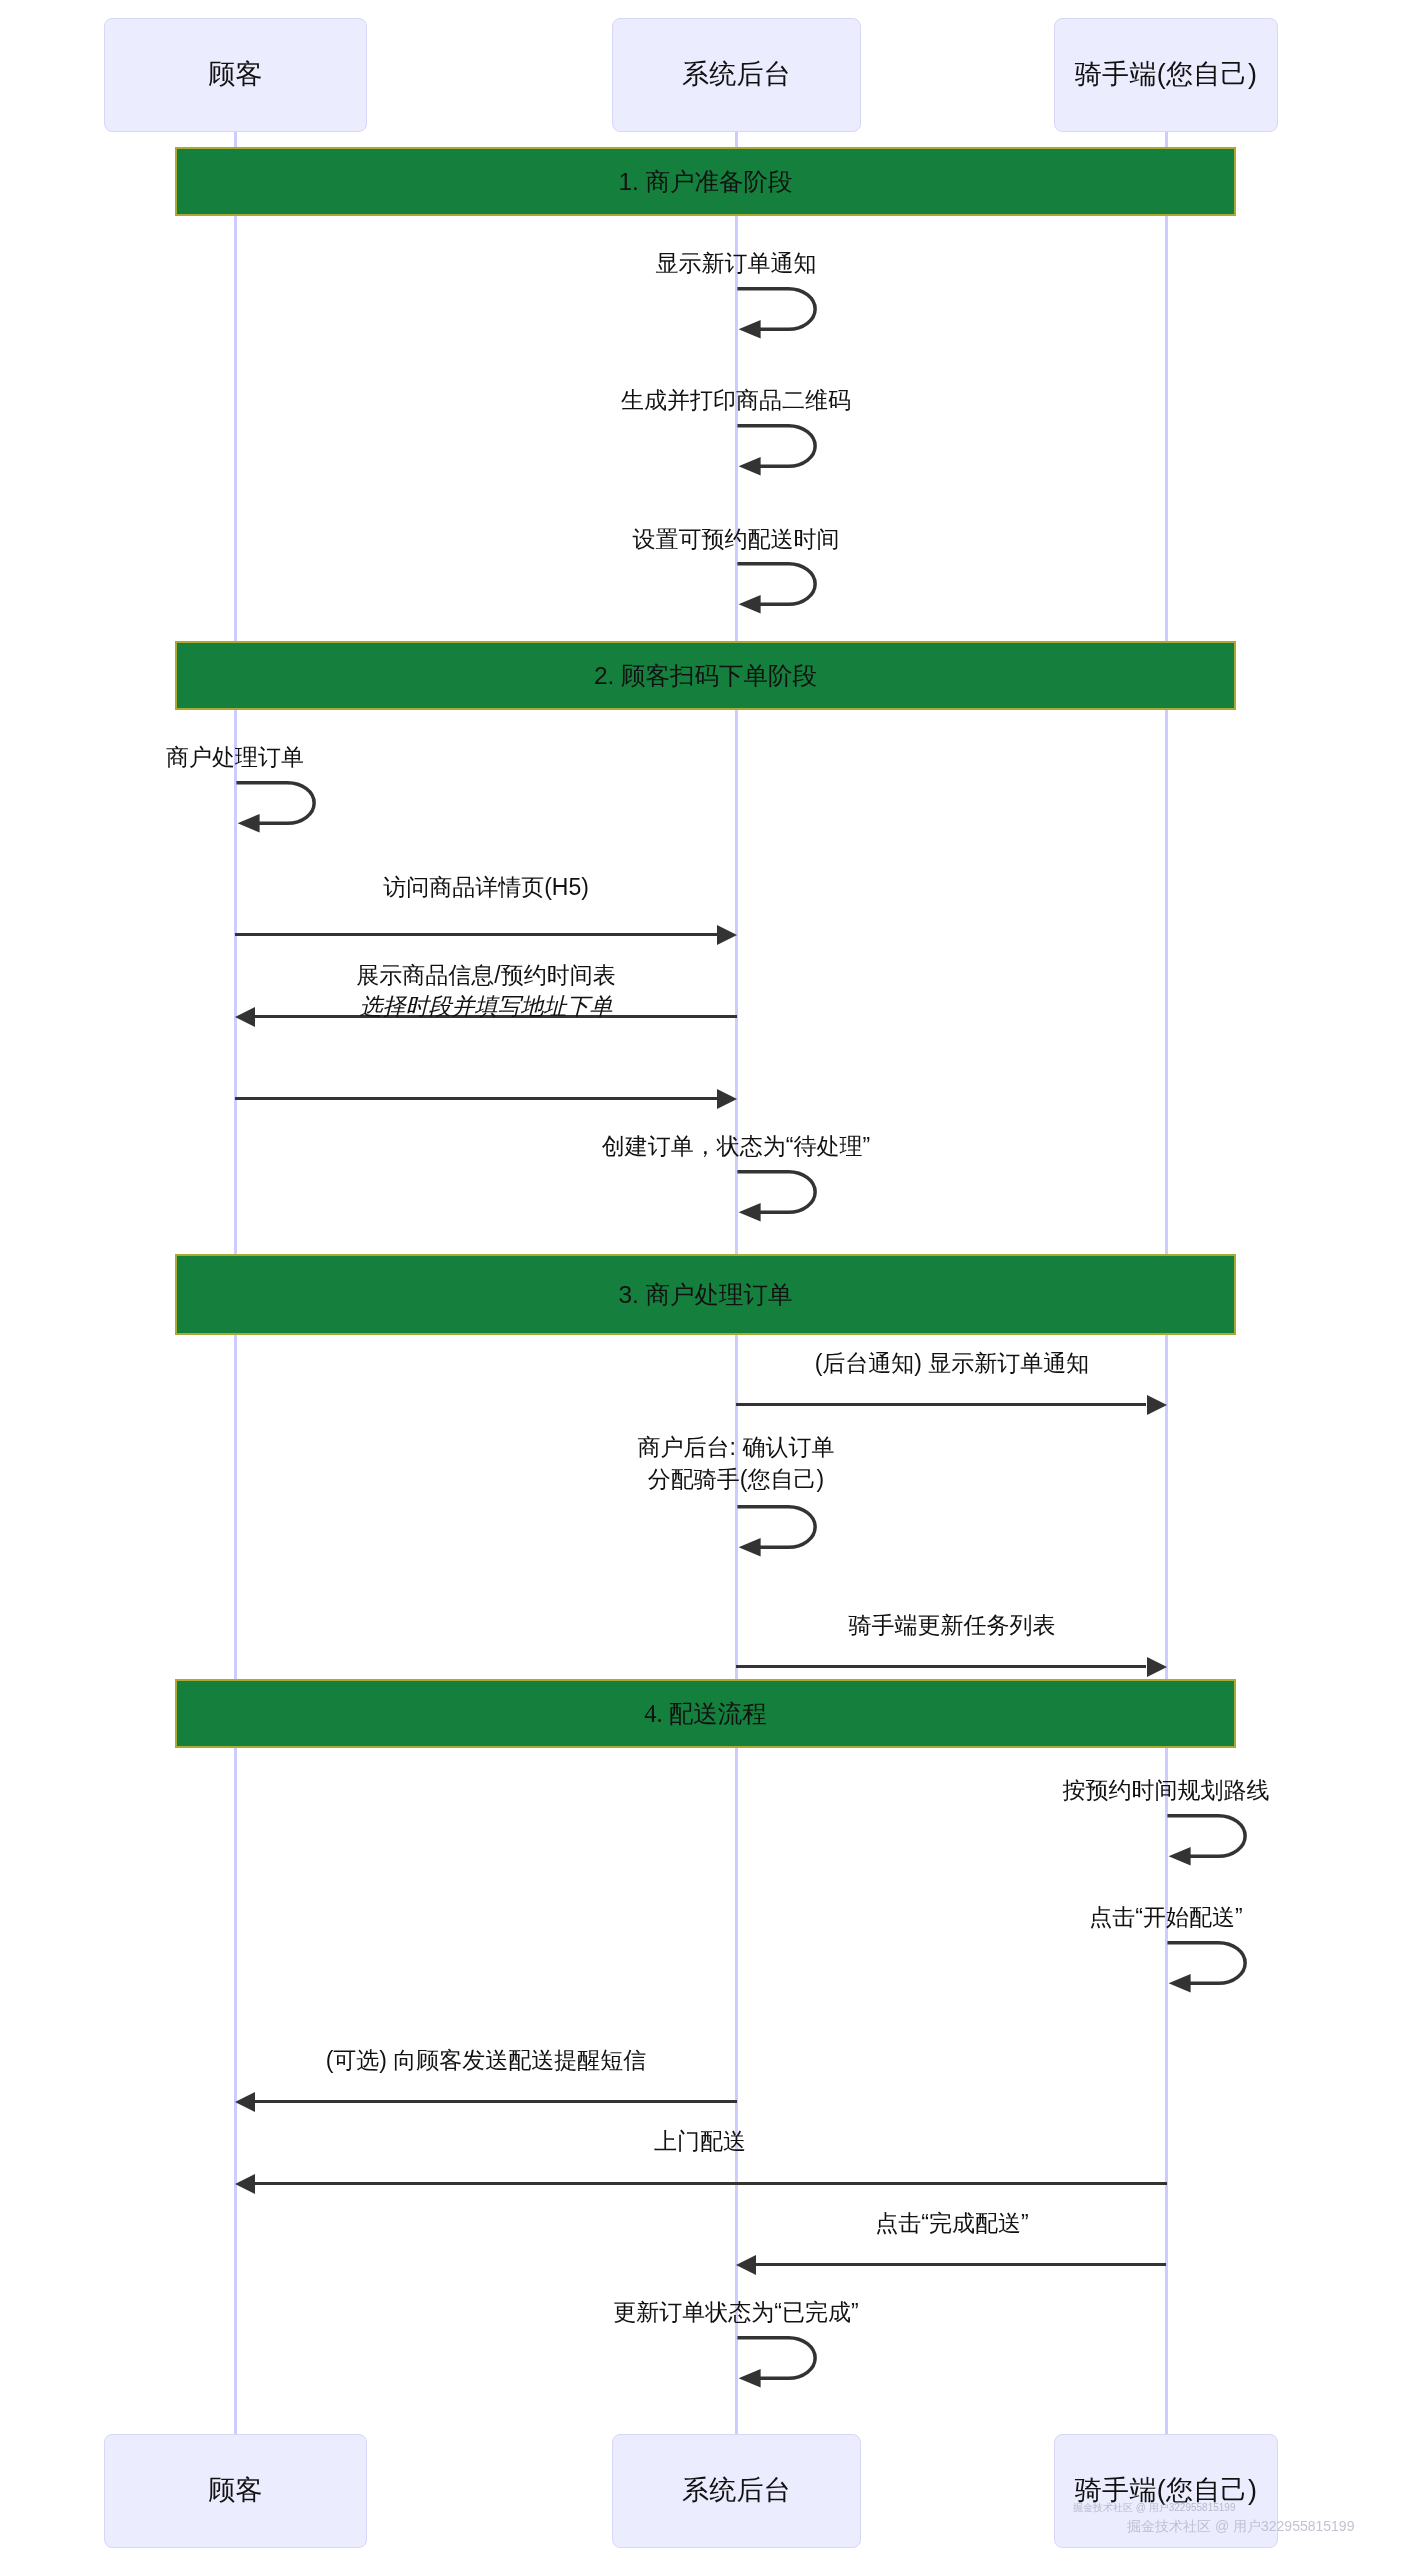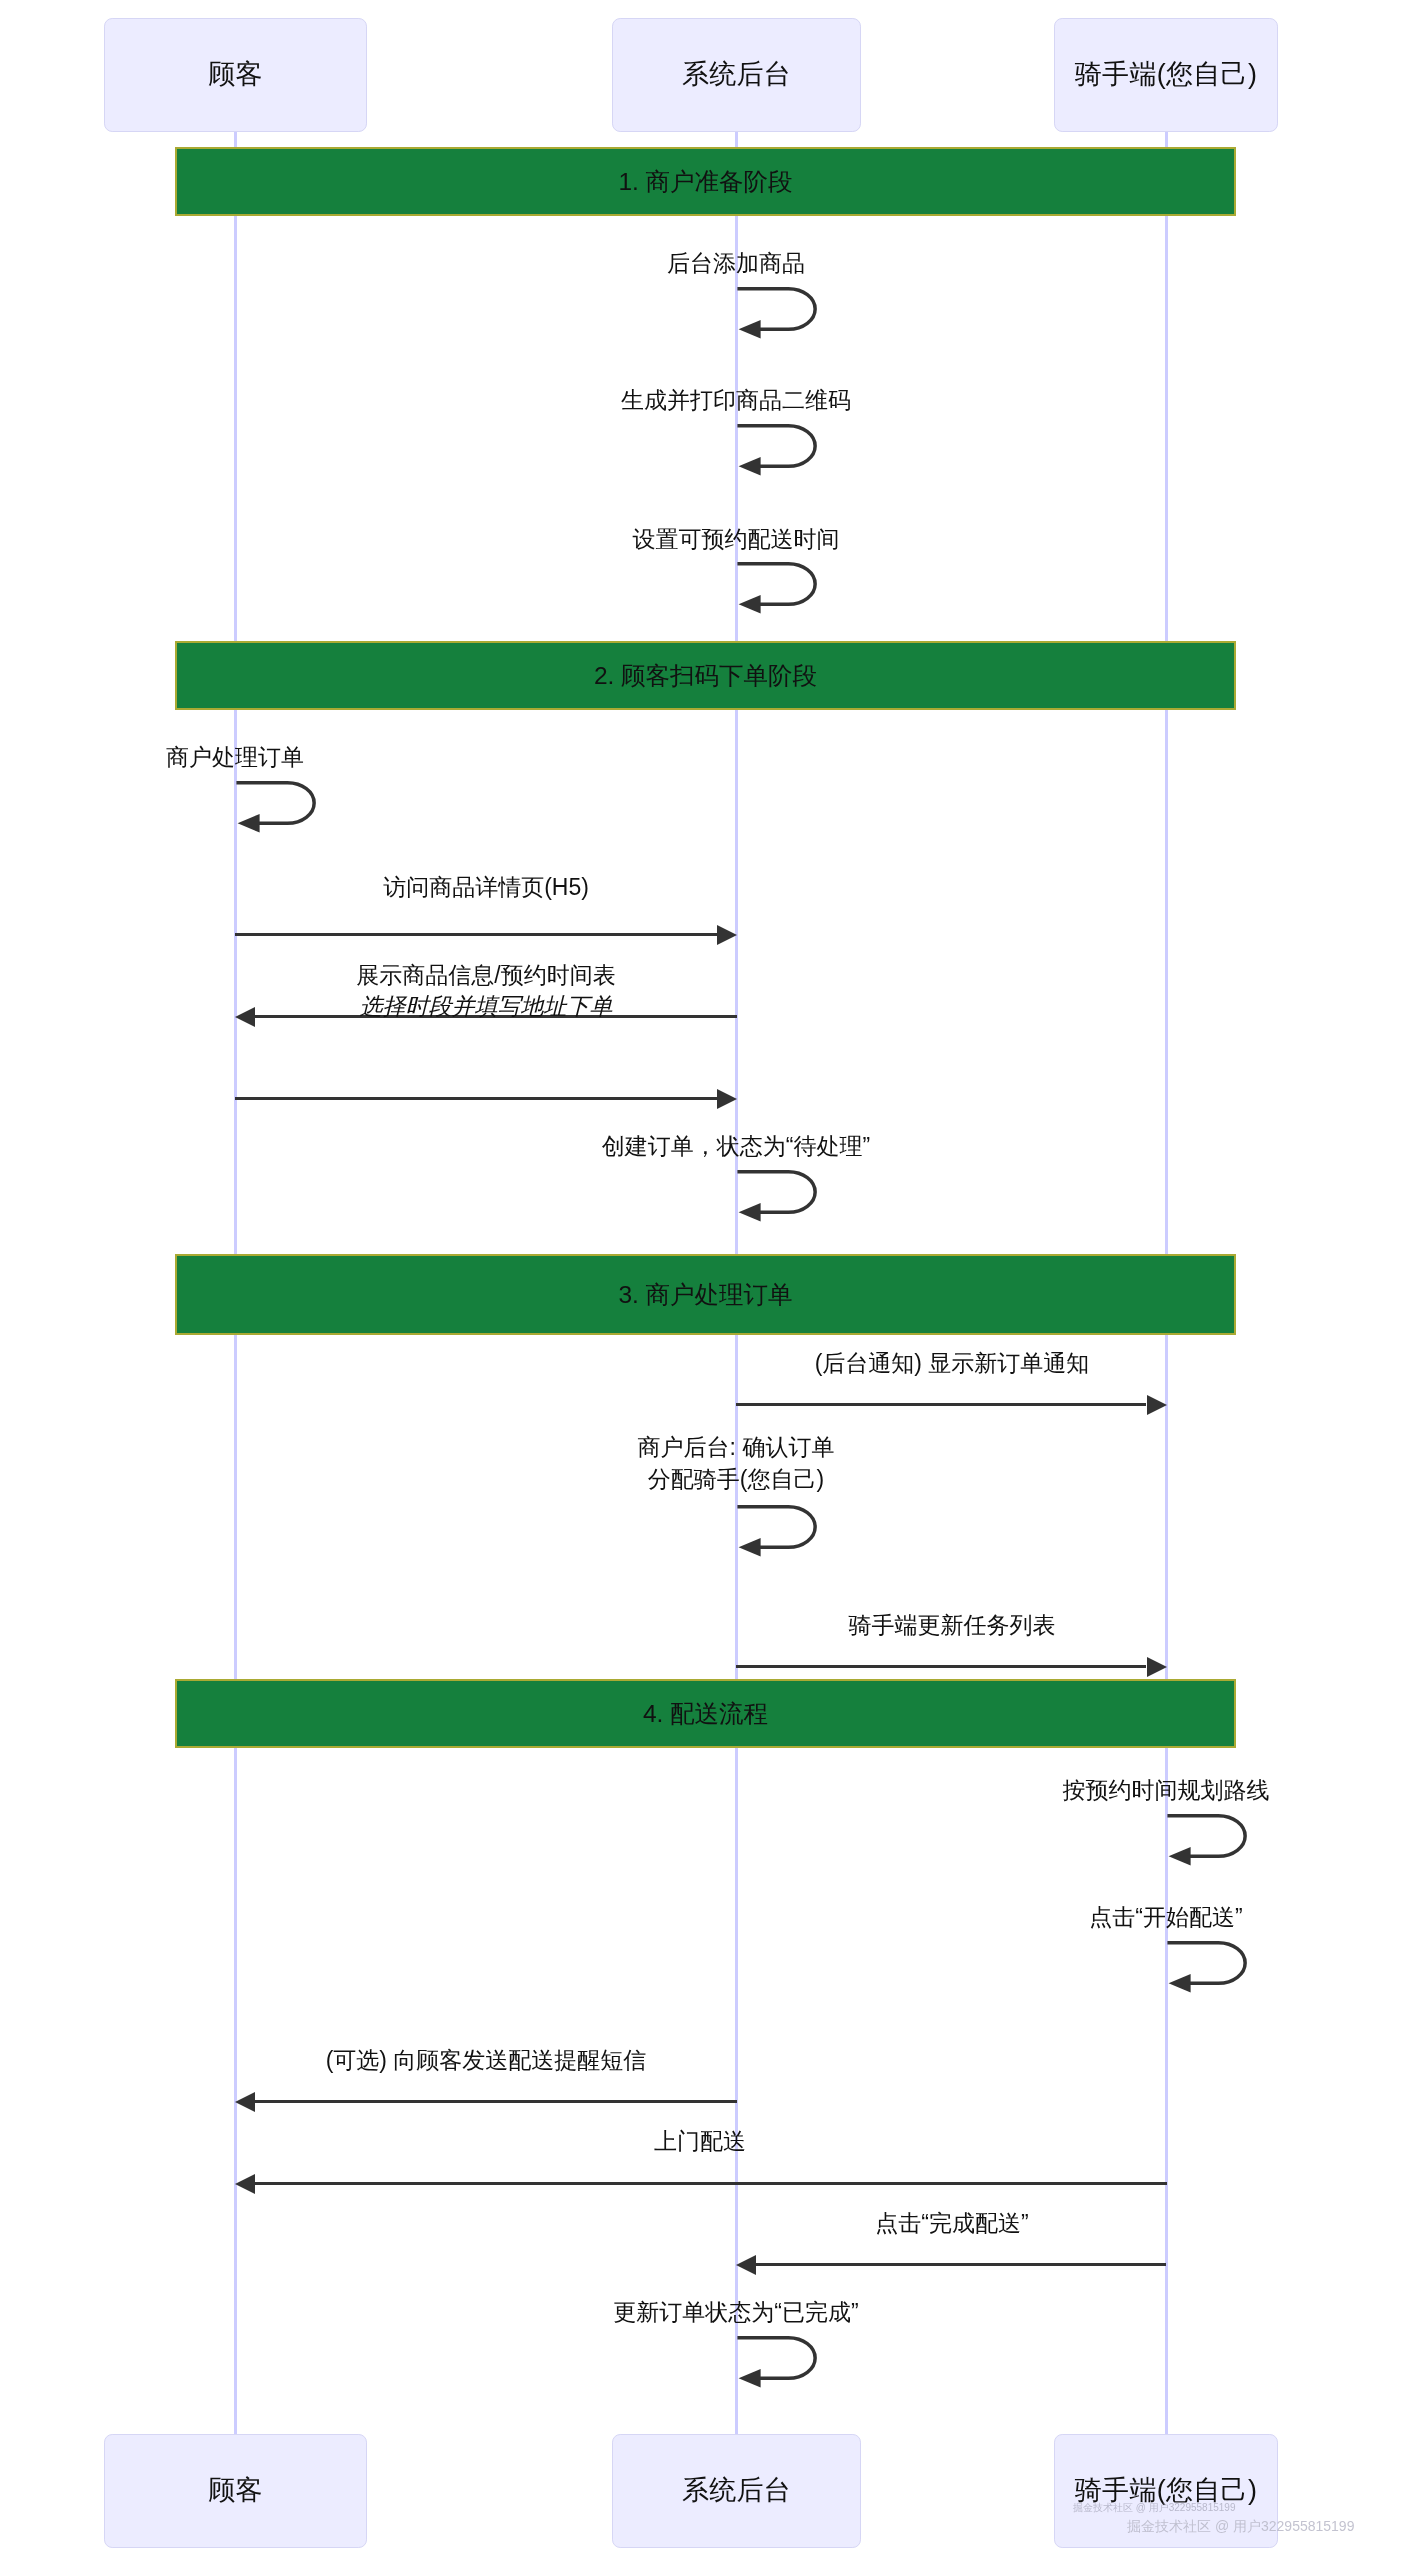--- a/index.html
+++ b/index.html
@@ -137,21 +137,21 @@
     <span>系统后台</span>
   </div>
   <div class="actor-box" style="left:1038px; top:17.5px; width:224px; height:114px;">
     <span>骑手端(您自己)</span>
   </div>
 
   <div class="phase-band" style="left:159px; top:147px; width:1061px; height:69px;">
     <span>1. 商户准备阶段</span>
   </div>
 
-  <div class="msg-label" style="left:720px; top:248px;">后台添加商品</div>
+  <div class="msg-label" style="left:720px; top:248px;">显示新订单通知</div>
   <div class="self-loop" style="left:719px; top:284px;">
     <svg width="93" height="58" viewBox="0 0 160 100" xmlns="http://www.w3.org/2000/svg">
       <path d="M4 8 L92 8 A46 35 0 0 1 92 78 L34 78" fill="none" stroke="#333" stroke-width="6"></path>
       <polygon points="44,62 44,94 6,78" fill="#333"></polygon>
     </svg>
   </div>
 
   <div class="msg-label" style="left:720px; top:385px;">生成并打印商品二维码</div>
   <div class="self-loop" style="left:719px; top:421px;">
     <svg width="93" height="58" viewBox="0 0 160 100" xmlns="http://www.w3.org/2000/svg">
@@ -214,21 +214,21 @@
     <svg width="93" height="58" viewBox="0 0 160 100" xmlns="http://www.w3.org/2000/svg">
       <path d="M4 8 L92 8 A46 35 0 0 1 92 78 L34 78" fill="none" stroke="#333" stroke-width="6"></path>
       <polygon points="44,62 44,94 6,78" fill="#333"></polygon>
     </svg>
   </div>
 
   <div class="msg-label" style="left:936px; top:1610px;">骑手端更新任务列表</div>
   <div class="arrow-line" style="left:720px; top:1665px; width:410px;"></div>
   <div class="arrow-head right" style="left:1131px; top:1657px;"></div>
 
-  <div class="phase-band" style="left:159px; top:1679px; width:1061px; height:69px;">
+  <div class="phase-band" style="left:159px; top:1679px; width:1061px; height:69px;font-family:Liberation Serif, serif;">
     <span>4. 配送流程</span>
   </div>
 
   <div class="msg-label" style="left:1150px; top:1775px;">按预约时间规划路线</div>
   <div class="self-loop" style="left:1149px; top:1811px;">
     <svg width="93" height="58" viewBox="0 0 160 100" xmlns="http://www.w3.org/2000/svg">
       <path d="M4 8 L92 8 A46 35 0 0 1 92 78 L34 78" fill="none" stroke="#333" stroke-width="6"></path>
       <polygon points="44,62 44,94 6,78" fill="#333"></polygon>
     </svg>
   </div>

